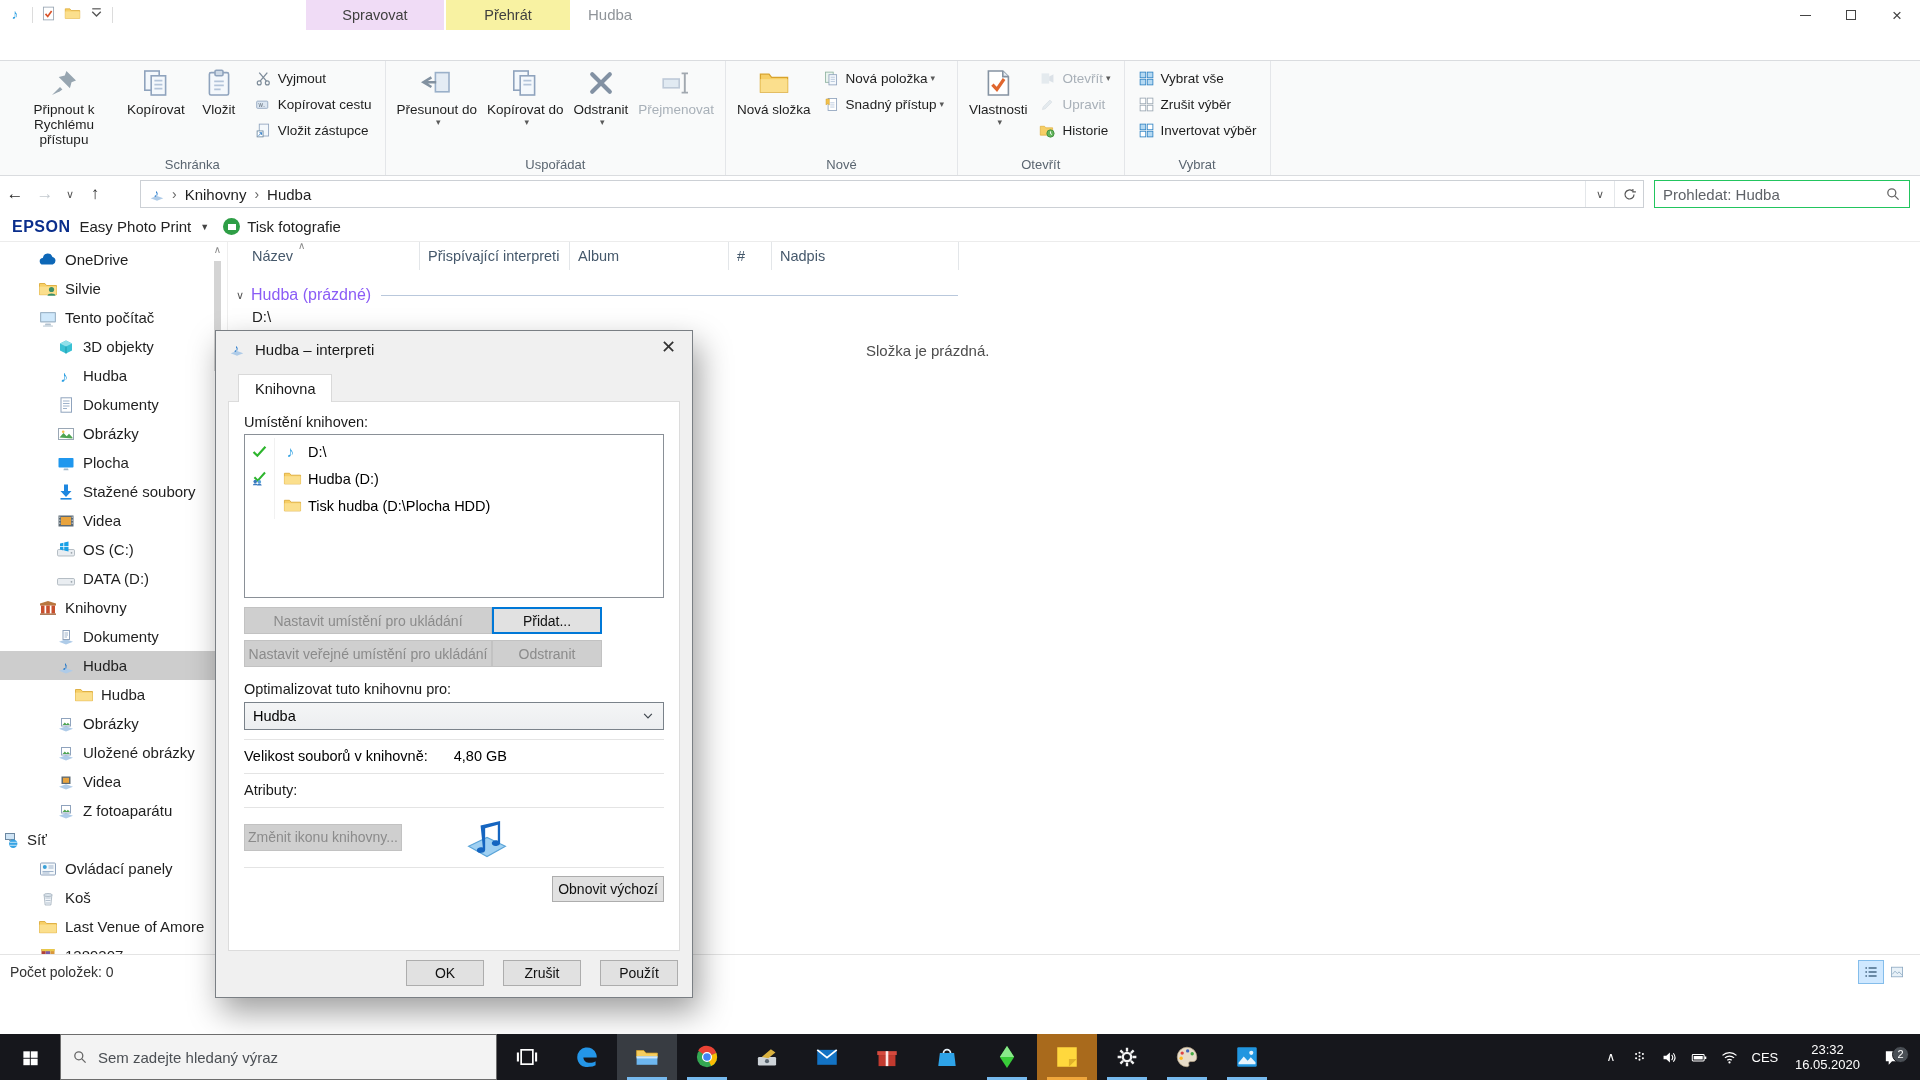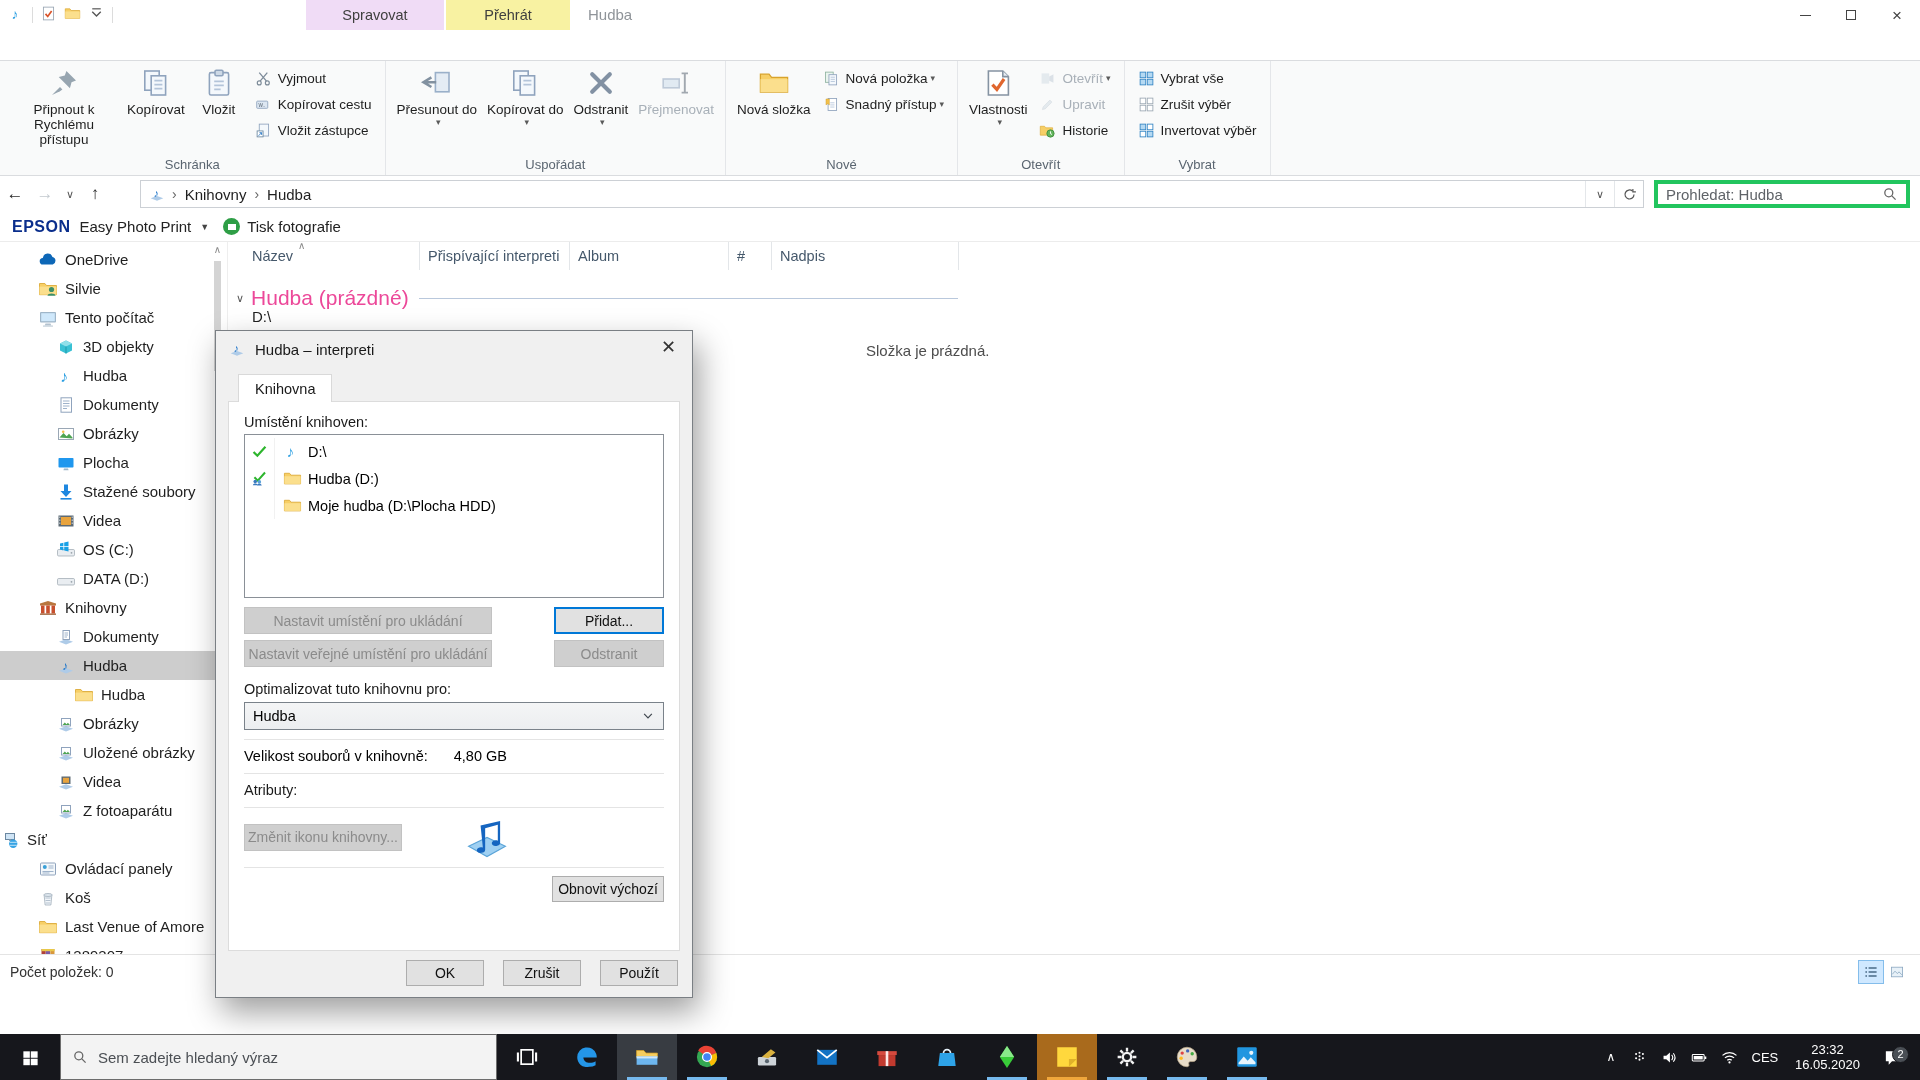--- a/index.html
+++ b/index.html
@@ -46,21 +46,21 @@
 #addressbar{position:absolute;top:176px;left:0;right:0;height:36px;background:#fff;display:flex;align-items:center}
 .navbtn{font-size:17px;color:#2b2b2b;width:30px;text-align:center}
 .navbtn.disabled{color:#c3c9cf}
 .navbtn.small{font-size:11px;width:20px;color:#555}
 #crumb-field{position:absolute;left:140px;right:276px;top:4px;height:28px;border:1px solid #ccd0d5;
   background:#fff;display:flex;align-items:center;padding-left:7px}
 #crumb-field .ic{width:18px;height:18px}
 .crumb{font-size:15px;color:#1f1f1f;padding:0 2px}
 .crumb-sep{font-size:14px;color:#666;margin:0 6px}
 .field-btn{width:29px;align-self:stretch;border-left:1px solid #e4e7ea;display:flex;align-items:center;justify-content:center;color:#555}
-#search-field{position:absolute;right:10px;top:4px;width:256px;height:28px;border:4px solid #22c55e;
+#search-field{position:absolute;right:10px;top:4px;width:256px;height:28px;border:1px solid #22c55e;
   display:flex;align-items:center;padding:0 8px;font-size:15px;color:#5f6368}
 #search-field .ic{width:16px;height:16px;margin-left:auto}
 
 #epsonbar{position:absolute;top:212px;left:0;right:0;height:30px;background:#fff;border-bottom:1px solid #ececec;
   display:flex;align-items:center;padding-left:12px}
 #epson-brand{font-weight:bold;font-size:16px;color:#0a2e8c;letter-spacing:.5px}
 #epson-app{font-size:15px;color:#222;margin-left:9px}
 #epson-dd{font-size:9px;color:#444;margin-left:9px}
 #epson-ic{width:17px;height:17px;border-radius:50%;background:#2e9e46;margin-left:14px;display:flex;align-items:center;justify-content:center}
 #epson-ic i{width:8px;height:6px;background:#fff;display:block}
@@ -75,21 +75,21 @@
 #sb-scroll .down{margin-top:auto}
 
 #main{position:absolute;left:228px;top:242px;right:0;bottom:80px;background:#fff}
 #cols{position:relative;height:28px}
 .col{position:absolute;top:0;height:28px;display:flex;align-items:center;padding-left:8px;
   font-size:14.5px;color:#45586b;border-left:1px solid #e3e6e9}
 .col.first{border-left:none}
 #sort-caret{position:absolute;left:70px;top:-2px;font-size:10px;color:#8a8a8a}
 #group-row{position:absolute;left:8px;top:44px;width:722px;display:flex;align-items:center}
 #group-chevron{font-size:11px;color:#555;margin-right:7px}
-#group-label{font-size:21px;color:#ec4899;white-space:nowrap}
+#group-label{font-size:16px;color:#8b5cf6;white-space:nowrap}
 #group-line{flex:1;border-top:1px solid #b9c8dc;margin-left:10px}
 #group-item{position:absolute;left:24px;top:66px;font-size:15px;color:#1f1f1f}
 #empty-text{position:absolute;left:638px;top:100px;font-size:15px;color:#4d4d4d}
 
 #statusbar{position:absolute;left:0;right:0;bottom:46px;height:34px;background:#fff;border-top:1px solid #e4e4e4;
   display:flex;align-items:center;padding:0 10px;font-size:14px;color:#333}
 #view-toggles{margin-left:auto;display:flex}
 .vtog{width:26px;height:24px;display:flex;align-items:center;justify-content:center}
 .vtog .ic{width:16px;height:16px}
 .vtog.on{background:#cfe8ff;border:1px solid #84bdeb}
@@ -104,21 +104,21 @@
   border:1px solid #d9d9d9;border-bottom:none;display:flex;align-items:center;font-size:14.5px;color:#1a1a1a;z-index:2}
 #dlg-page{position:absolute;left:12px;right:12px;top:70px;height:550px;background:#fff;border:1px solid #dcdcdc;
   padding:12px 15px;overflow:hidden}
 .dlab{font-size:14.5px;color:#1a1a1a}
 #loc-list{margin-top:4px;height:164px;border:1px solid #8a9097;background:#fff;padding-top:3px}
 .loc-row{display:flex;align-items:center;height:27px}
 .loc-check{width:30px;align-self:stretch;border-right:1px solid #f1f1f1;display:flex;align-items:center;justify-content:center}
 .loc-check .ic{width:17px;height:17px}
 .loc-ic{width:19px;height:19px;margin:0 6px 0 8px}
 .loc-lbl{font-size:14.5px;color:#000}
-.btnrow{display:flex;justify-content:space-between;margin-top:9px}
+.btnrow{display:flex;margin-top:9px}
 .btnrow.second{margin-top:6px}
 .btn{background:#e1e1e1;border:1px solid #adadad;display:flex;align-items:center;justify-content:center;
   font-size:14px;color:#111;height:27px}
 .btn.disabled{background:#cfcfcf;border-color:#c2c2c2;color:#8b8b8b}
 .btn.focus{border-color:#0078d7;box-shadow:inset 0 0 0 1px #0078d7}
 .btn.w-left{width:248px}.btn.w-right{width:110px}
 #opt-label{margin-top:14px}
 #opt-combo{margin-top:5px;height:28px;border:1px solid #7a828a;background:linear-gradient(#f4f5f6,#eceef0);
   display:flex;align-items:center;padding:0 8px;font-size:14.5px;color:#000}
 #opt-combo .ic{width:14px;height:14px;margin-left:auto}
@@ -854,21 +854,21 @@
           <span class="loc-lbl">Hudba (D:)</span>
         </div>
         <div class="loc-row">
           <span class="loc-check"></span>
           <span class="ic loc-ic">
             <svg viewBox="0 0 20 20" width="100%" height="100%">
               <path d="M1.5 4.5h5.4l1.6 2H18.5v9.2H1.5z" fill="#f7cf66" stroke="#d8a32b" stroke-width=".8"></path>
               <path d="M1.5 7.6h17v8.1h-17z" fill="#fbdf8d"></path>
             </svg>
           </span>
-          <span class="loc-lbl">Moje hudba (D:\Plocha HDD)</span>
+          <span class="loc-lbl">Tisk hudba (D:\Plocha HDD)</span>
         </div>
       </div>
     <div class="btnrow">
       <div class="btn disabled w-left">Nastavit umístění pro ukládání</div>
       <div class="btn focus w-right">Přidat...</div>
     </div>
     <div class="btnrow second">
       <div class="btn disabled w-left">Nastavit veřejné umístění pro ukládání</div>
       <div class="btn disabled w-right">Odstranit</div>
     </div>

